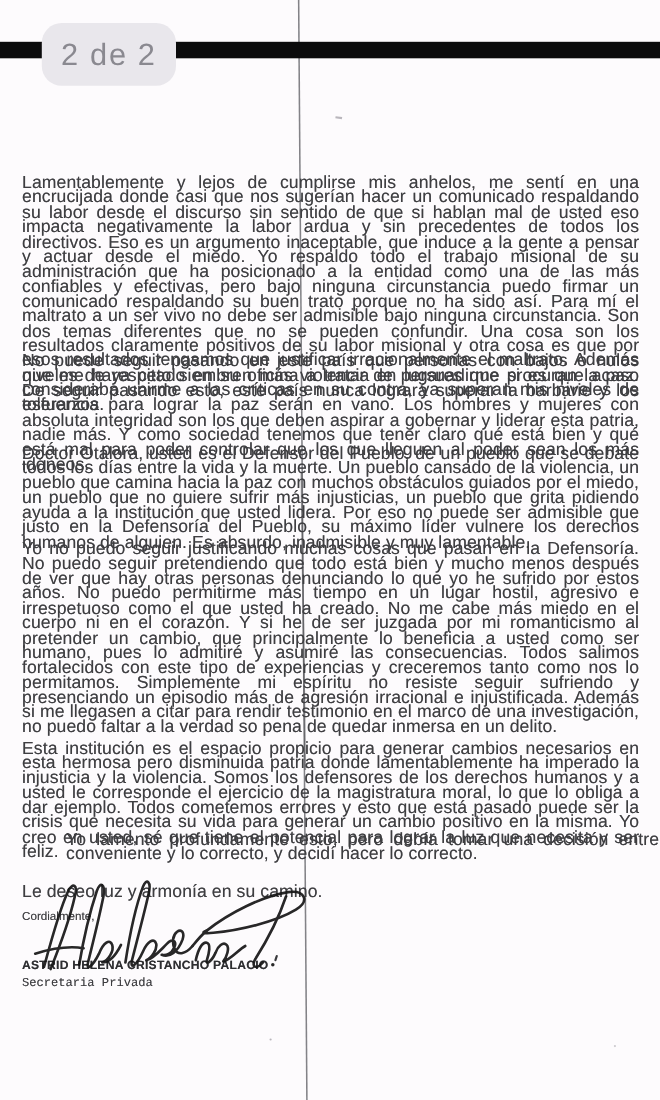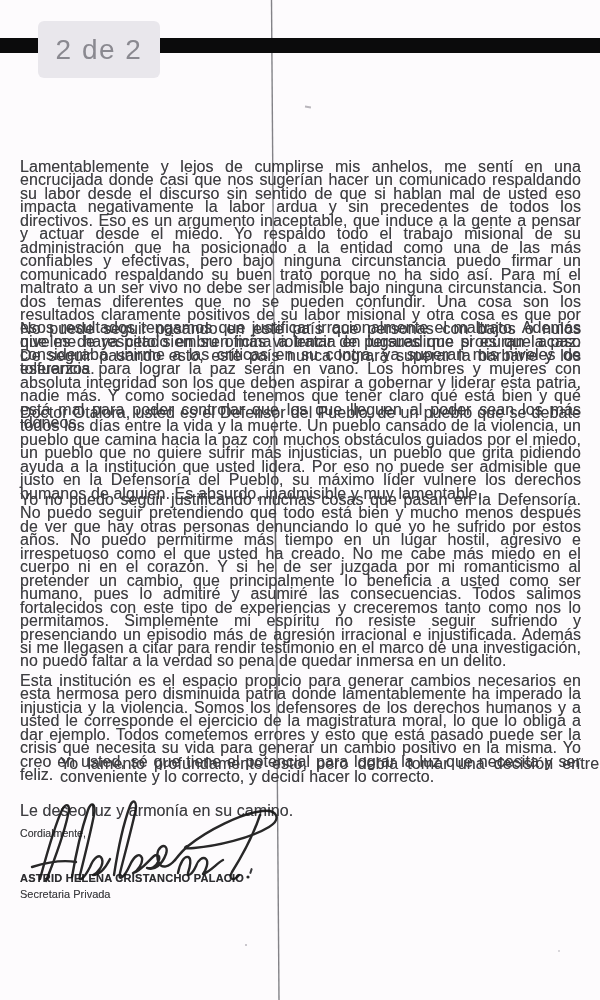--- a/index.html
+++ b/index.html
@@ -12,21 +12,21 @@
   
   .fold-svg{position:absolute;top:0;left:0;z-index:1;pointer-events:none;}
   
   .top-bar{
     position:absolute;top:38px;left:0;width:600px;height:15px;
     background:#0b0b0c;z-index:2;
   }
   
   .page-badge{
     position:absolute;top:21px;left:38px;width:122px;height:57px;
-    border-radius:6px;background:#e9e7ec;z-index:3;
+    border-radius:18px;background:#e9e7ec;z-index:3;
     display:flex;align-items:center;justify-content:center;
     font-size:28px;letter-spacing:1.5px;color:#8a8990;
   }
   
   .para{
     position:absolute;left:20px;width:561px;
     font-size:16px;line-height:13.45px;color:#3e3e41;
     text-align:justify;letter-spacing:0.08px;
     text-shadow:0 0 0.4px rgba(70,70,75,0.55);
     z-index:2;
@@ -34,21 +34,21 @@
   .para.last-short{text-align:left;}
   .closing{position:absolute;left:20px;top:816px;font-size:10.6px;color:#3e3e41;z-index:2;
     text-shadow:0 0 0.4px rgba(70,70,75,0.55);}
   .signatory-name{
     position:absolute;left:20px;top:872px;z-index:4;
     font-size:11px;font-weight:bold;letter-spacing:0.25px;color:#2e2e31;
     text-shadow:0 0 0.4px rgba(40,40,45,0.6);
   }
   .signatory-title{
     position:absolute;left:20px;top:888px;z-index:4;
-    font-size:11px;color:#3c3c3f;text-shadow:0 0 0.4px rgba(70,70,75,0.5);
+    font-size:11px;color:#3c3c3f;text-shadow:0 0 0.4px rgba(70,70,75,0.5);font-family:Liberation Mono, monospace;
   }
   .sig-svg{position:absolute;left:10px;top:795px;z-index:5;pointer-events:none;}
   .pen-tick{
     position:absolute;left:250px;top:868px;width:2px;height:6px;
     background:#3a3a3d;transform:rotate(18deg);border-radius:1px;z-index:5;
   }
   .speck{position:absolute;background:#b9b6bc;z-index:1;}
   .speck-1{left:305px;top:106px;width:6px;height:1.5px;transform:rotate(8deg);}
   .speck-2{left:245px;top:944px;width:2px;height:2px;border-radius:50%;}
   .speck-3{left:558px;top:950px;width:2px;height:2px;border-radius:50%;opacity:.7;}

